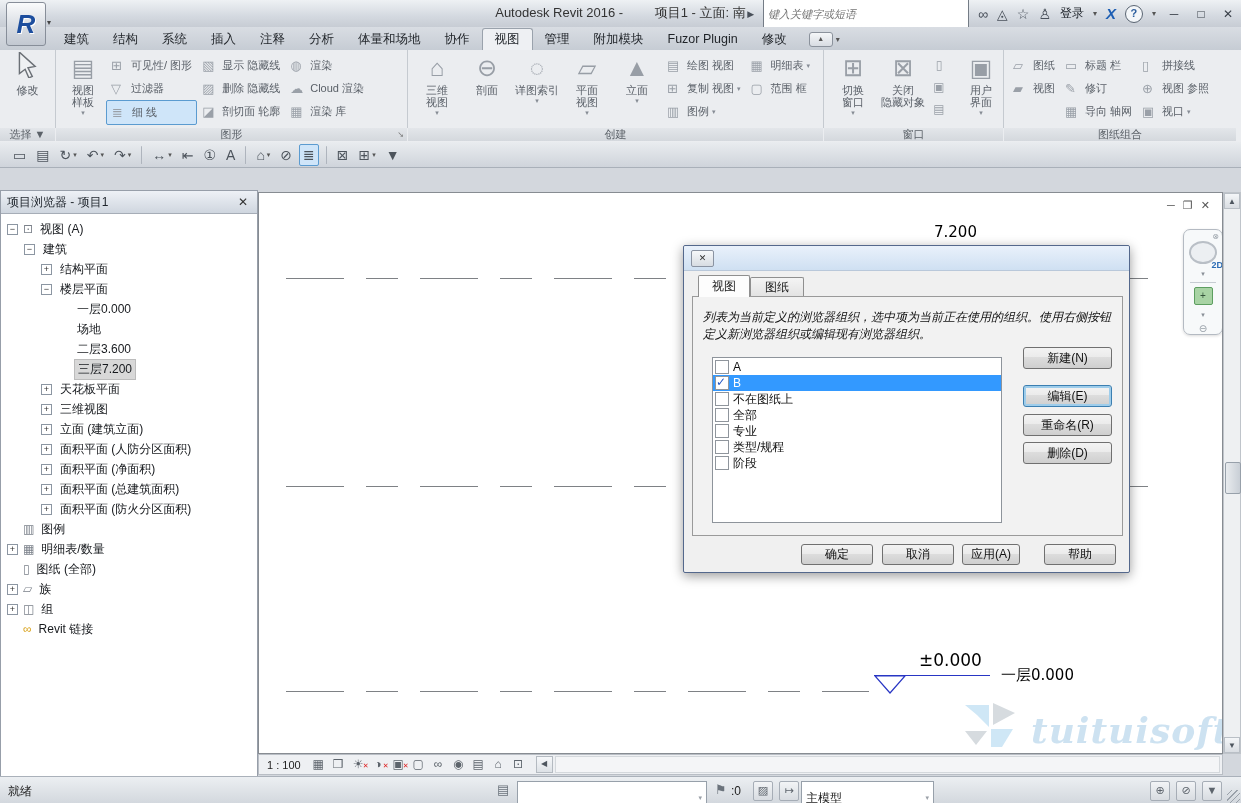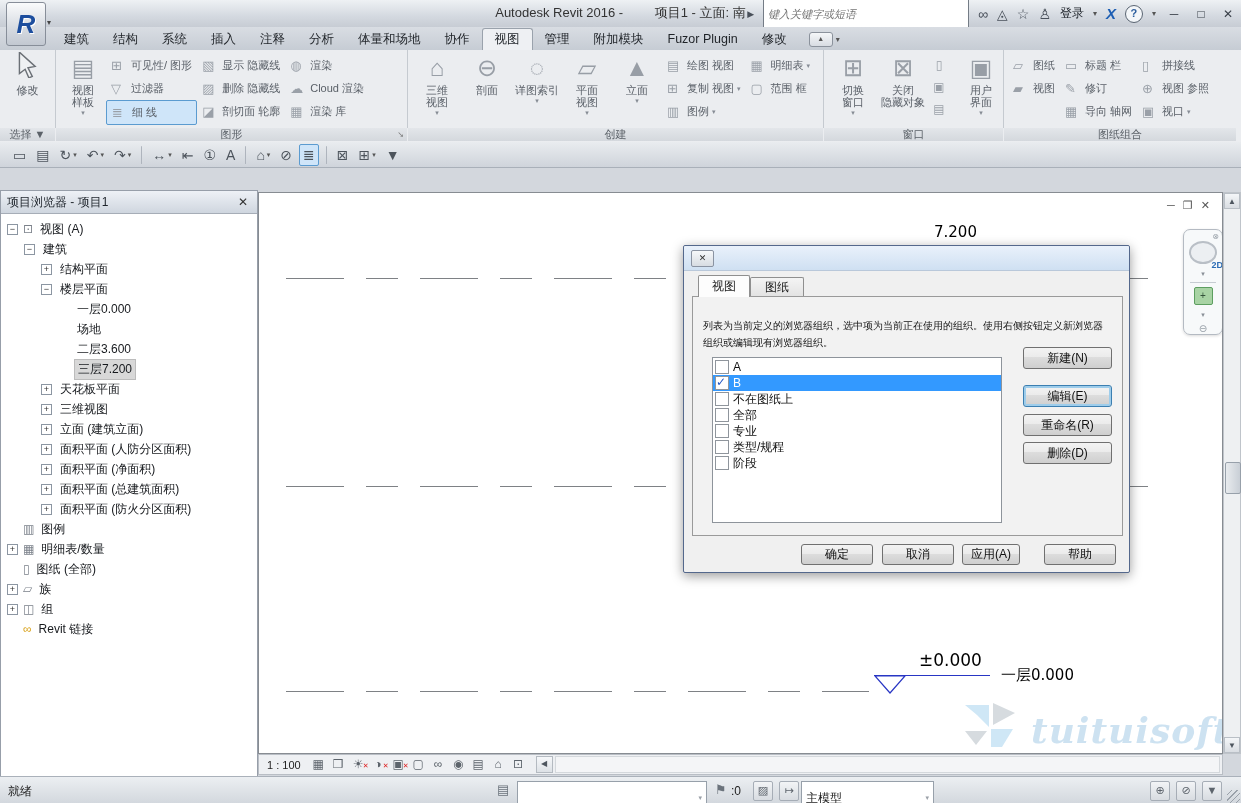--- a/index.html
+++ b/index.html
@@ -149,21 +149,21 @@
     border-bottom:1px solid #b9c8da;display:flex;align-items:center;padding:0 7px;border-radius:2px 2px 0 0;}
   #dlg-title .t{flex:1;font-size:12px;color:#1c1c1c;}
   #dlg-close{width:21px;height:15px;border:1px solid #8a93a2;border-radius:2px;
     background:linear-gradient(#f6f8fa,#d7dce2);text-align:center;line-height:14px;font-size:9px;color:#333;}
   .dtab{position:absolute;font-size:12px;text-align:center;
     border:1px solid #8f8f8f;border-bottom:none;border-radius:2px 2px 0 0;
     background:linear-gradient(#f4f4f4,#e2e2e2);color:#1c1c1c;}
   .dtab.active{background:#fdfdfd;z-index:3;}
   #dlg-page{position:absolute;left:8px;top:50px;width:431px;height:240px;
     border:1px solid #9a9a9a;background:#f2f2f2;box-sizing:border-box;}
-  #dlg-desc{position:absolute;left:10px;top:20px;width:408px;font-size:10px;line-height:17px;color:#111;}
+  #dlg-desc{position:absolute;left:10px;top:12px;width:408px;font-size:12px;line-height:17px;color:#111;font-style:italic;}
   #dlg-list{position:absolute;left:19px;top:60px;width:290px;height:166px;background:#fff;
     border:1px solid #8e949b;box-sizing:border-box;overflow:hidden;padding-top:1px;}
   .dlist-row{height:16px;display:flex;align-items:center;font-size:12px;color:#111;}
   .dlist-row .cb{width:12px;height:12px;border:1px solid #8f959c;background:#fff;margin:0 4px 0 2px;
     flex:none;position:relative;}
   .dlist-row.checked .cb::after{content:"✓";position:absolute;left:0px;top:-2px;color:#2456c4;
     font-size:12px;font-weight:bold;}
   .dlist-row.selected{background:#3399ff;color:#fff;}
   .dbtn{position:absolute;width:89px;height:22px;font-size:12px;
     background:linear-gradient(#f3f3f3,#ebebeb 45%,#dddddd 46%,#cfcfcf);

